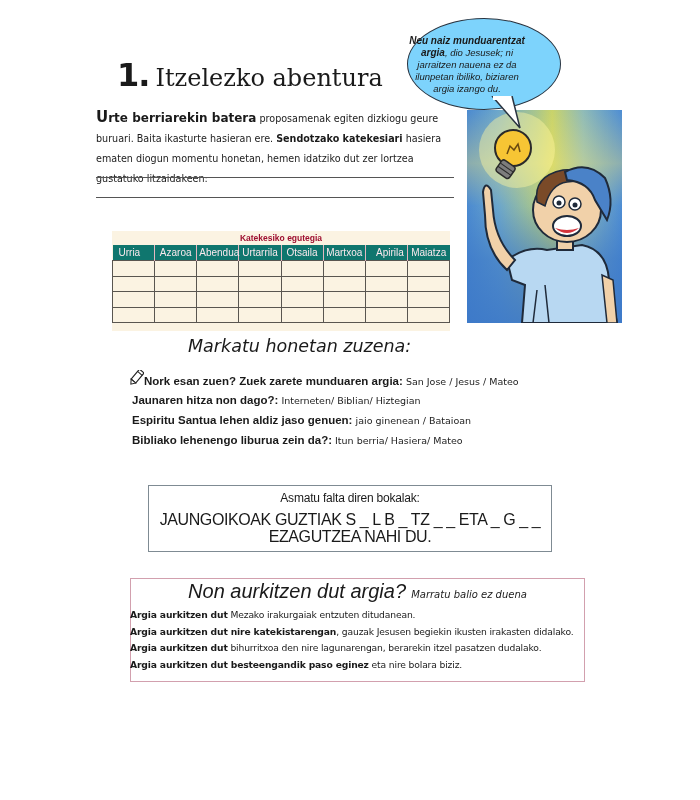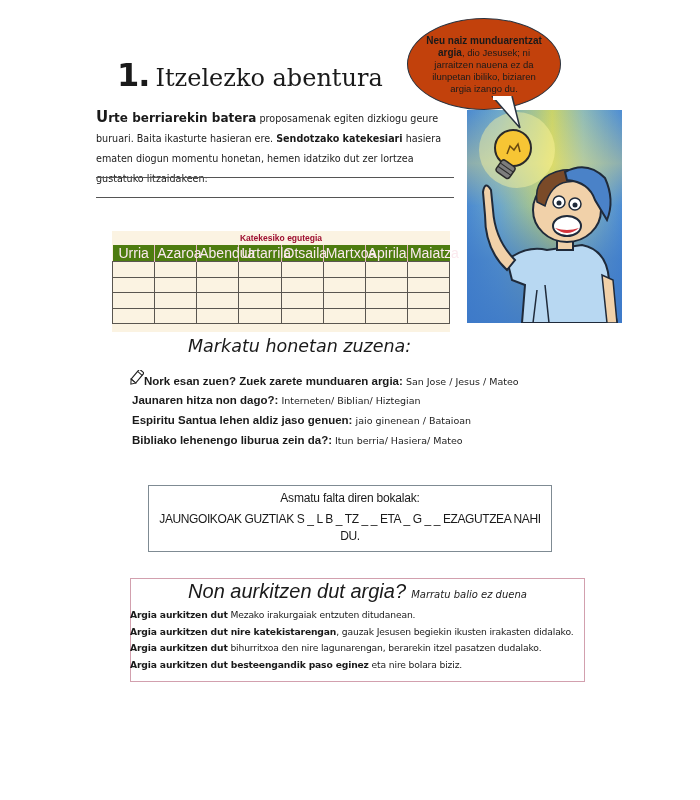--- a/index.html
+++ b/index.html
@@ -11,40 +11,40 @@
 
   
   .title { left: 117px; top: 56px; white-space: nowrap; }
   .title .num { font-family: "DejaVu Sans", sans-serif; font-weight: bold; font-size: 32px; letter-spacing: -1px; }
   .title .txt { font-family: "DejaVu Serif", serif; font-size: 24px; margin-left: 6px; }
 
   
   .bubble {
     left: 407px; top: 18px; width: 152px; height: 90px;
     border: 1.5px solid #2a3440; border-radius: 50%;
-    background: #c2410c; z-index: 3;
-    display: flex; align-items: center; justify-content: center; text-align: center;
+    background: #7dd3fc; z-index: 3;
+    display: flex; align-items: center; justify-content: flex-start; text-align: center; font-style: italic;
   }
   .bubble-text { font-family: "Liberation Sans", sans-serif; font-size: 9.5px; line-height: 12px; width: 118px; margin-top: 2px; }
   .bubble-text b { font-weight: bold; font-size: 10px; }
   .bubble-tail { left: 490px; top: 96px; z-index: 4; }
 
   
   .intro { left: 96px; top: 107px; width: 365px; font-family: "DejaVu Sans", sans-serif; font-size: 9.6px; line-height: 20px; }
   .intro .cap { font-size: 15px; font-weight: bold; }
   .intro b { font-weight: bold; }
   .write-line { left: 96px; height: 0; border-top: 1.5px solid #555; width: 358px; }
 
   
   .cal { left: 112px; top: 231px; width: 338px; background: #fbf3e2; padding-bottom: 8px; }
   .cal-title { text-align: center; color: #9e1030; font-family: "Liberation Sans", sans-serif; font-weight: bold; font-size: 8.5px; height: 14px; line-height: 14px; }
   .cal table { border-collapse: collapse; width: 100%; table-layout: fixed; }
   .cal th {
-    background: #4d7c0f; color: #fbe9ee; font-family: "Liberation Sans", sans-serif; font-weight: normal;
-    font-size: 14px; height: 15px; padding: 0 2px; border-left: 1px solid #e3b7c0; text-align: center;
+    background: #0f766e; color: #fbe9ee; font-family: "Liberation Sans", sans-serif; font-weight: normal;
+    font-size: 10px; height: 15px; padding: 0 2px; border-left: 1px solid #e3b7c0; text-align: center;
   }
   .cal th:first-child { border-left: none; text-align: left; padding-left: 6px; }
   .cal th.right { text-align: right; padding-right: 3px; }
   .cal td { border: 1.4px solid #5a5650; height: 12.5px; background: #fbf3e2; }
 
   
   .panel {
     left: 467px; top: 110px; width: 155px; height: 213px; overflow: hidden;
     background: linear-gradient(90deg, #4b8ad0 0%, #6ba6cc 20%, #a9c68b 45%, #c9d36a 55%, #8fbbb8 75%, #4d8dd4 100%);
   }
@@ -58,21 +58,21 @@
   .q-row b { font-weight: bold; font-size: 11.5px; }
   .q-row .ans { font-family: "DejaVu Sans", sans-serif; font-size: 9.5px; color: #222; }
   .pencil { display:inline-block; width: 16px; height: 16px; vertical-align: -1px; margin-left: -4px; }
 
   
   .vowel-box {
     left: 148px; top: 485px; width: 402px; height: 65px; border: 1.3px solid #7f8b93;
     text-align: center; font-family: "Liberation Sans", sans-serif;
   }
   .vowel-title { font-size: 12px; margin-top: 5px; letter-spacing: -0.2px; }
-  .vowel-text { font-size: 12px; line-height: 17px; margin-top: 6px; letter-spacing: -0.4px; padding: 0 10px; }
+  .vowel-text { font-size: 16px; line-height: 17px; margin-top: 6px; letter-spacing: -0.4px; padding: 0 10px; }
 
   
   .light-box {
     left: 130px; top: 578px; width: 453px; height: 102px; border: 1.3px solid #d2a0ae;
   }
   .light-title { text-align: center; margin-top: 1px; white-space: nowrap; }
   .light-title .big { font-family: Liberation Sans, sans-serif; font-style: oblique; font-size: 20px; }
   .light-title .small { font-family: "DejaVu Sans", sans-serif; font-style: oblique; font-size: 10px; }
   .light-lines { margin-top: 4px; font-family: "DejaVu Sans", sans-serif; font-size: 9.2px; line-height: 16.5px; white-space: nowrap; margin-left: -1px; letter-spacing: -0.15px; }
   .light-lines b { font-weight: bold; }

